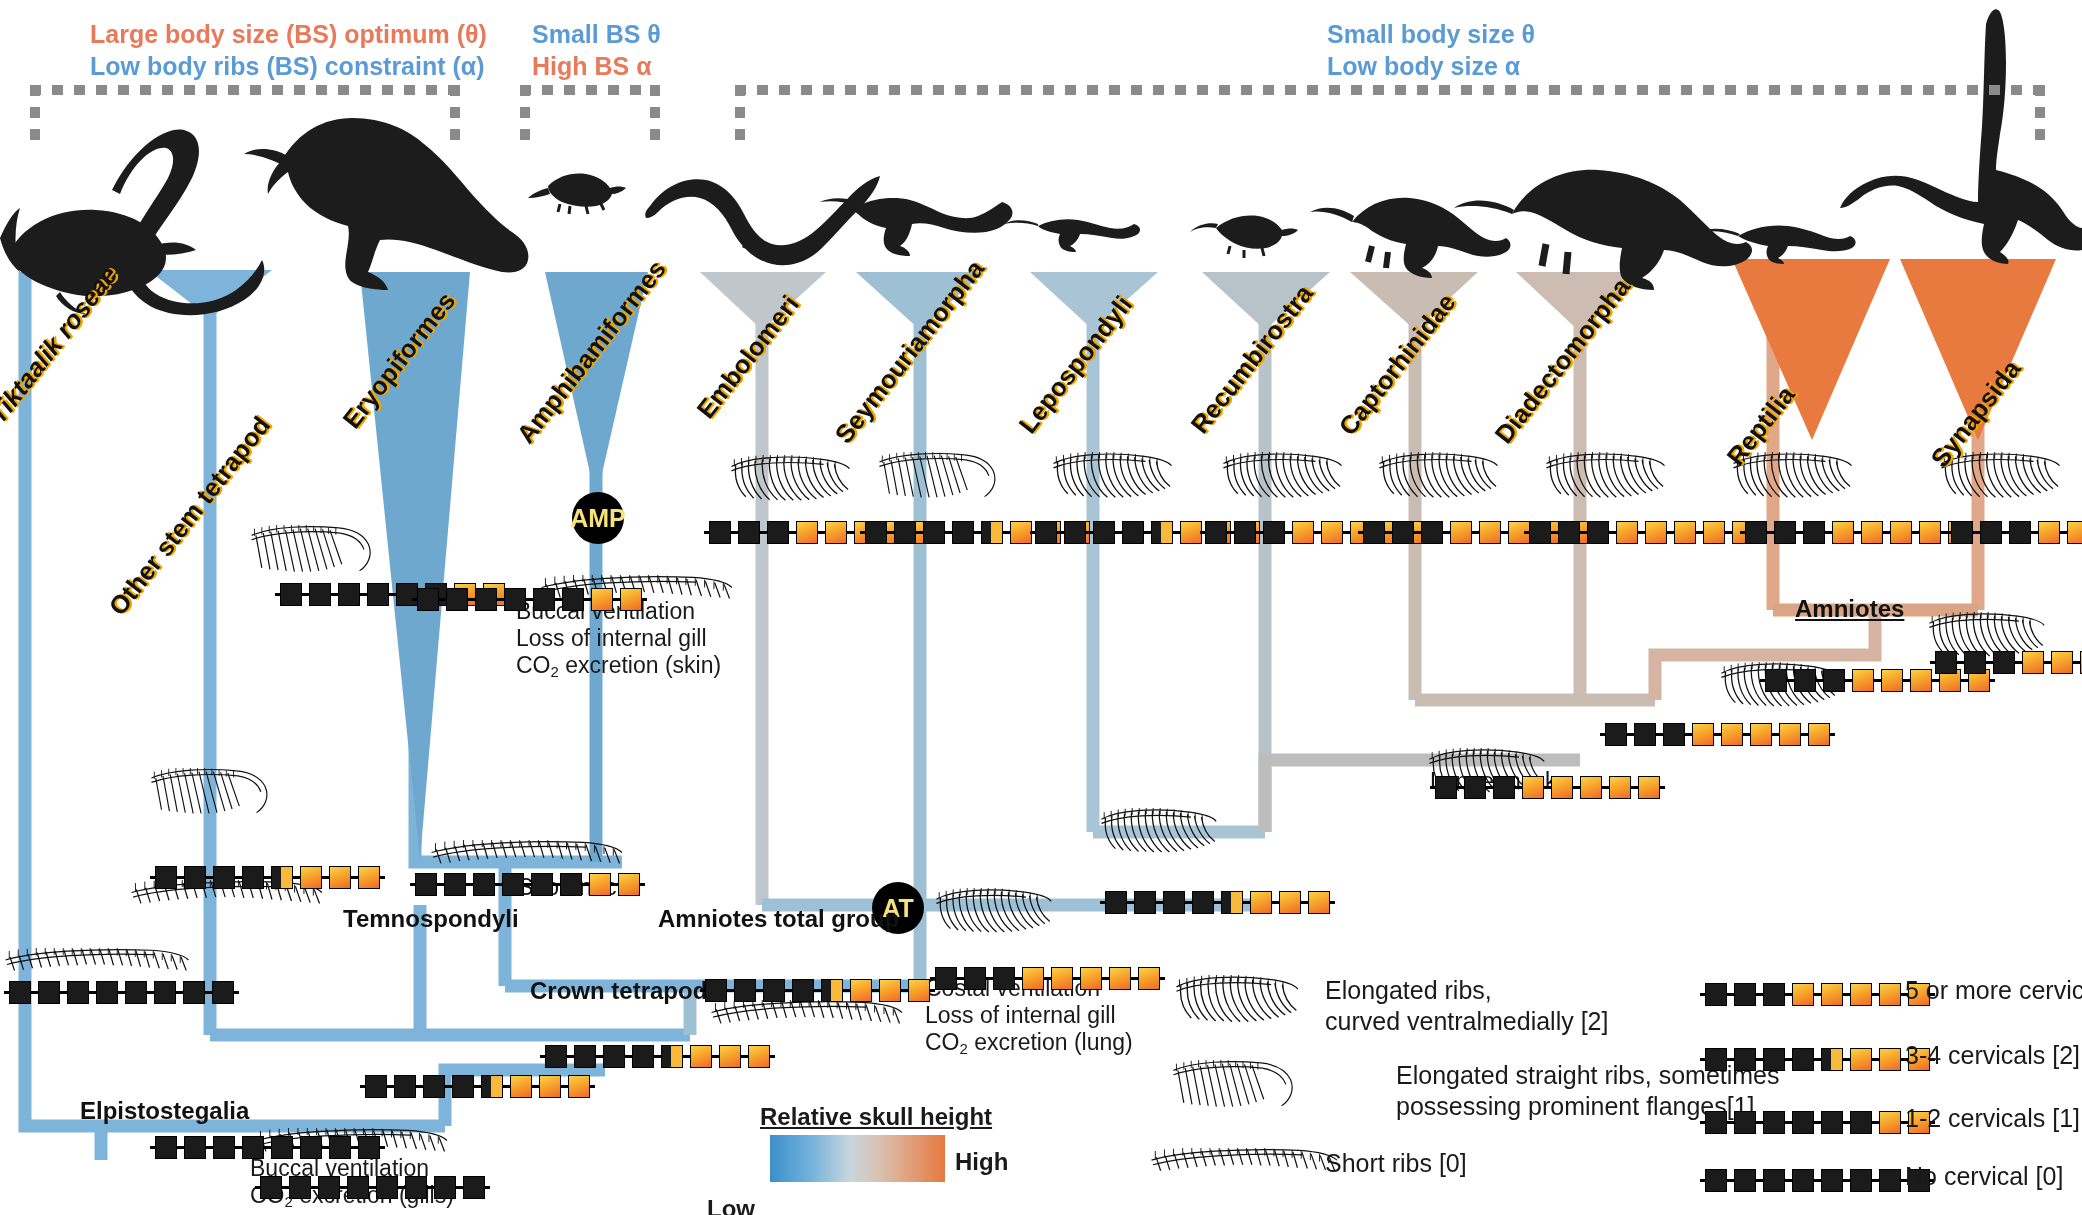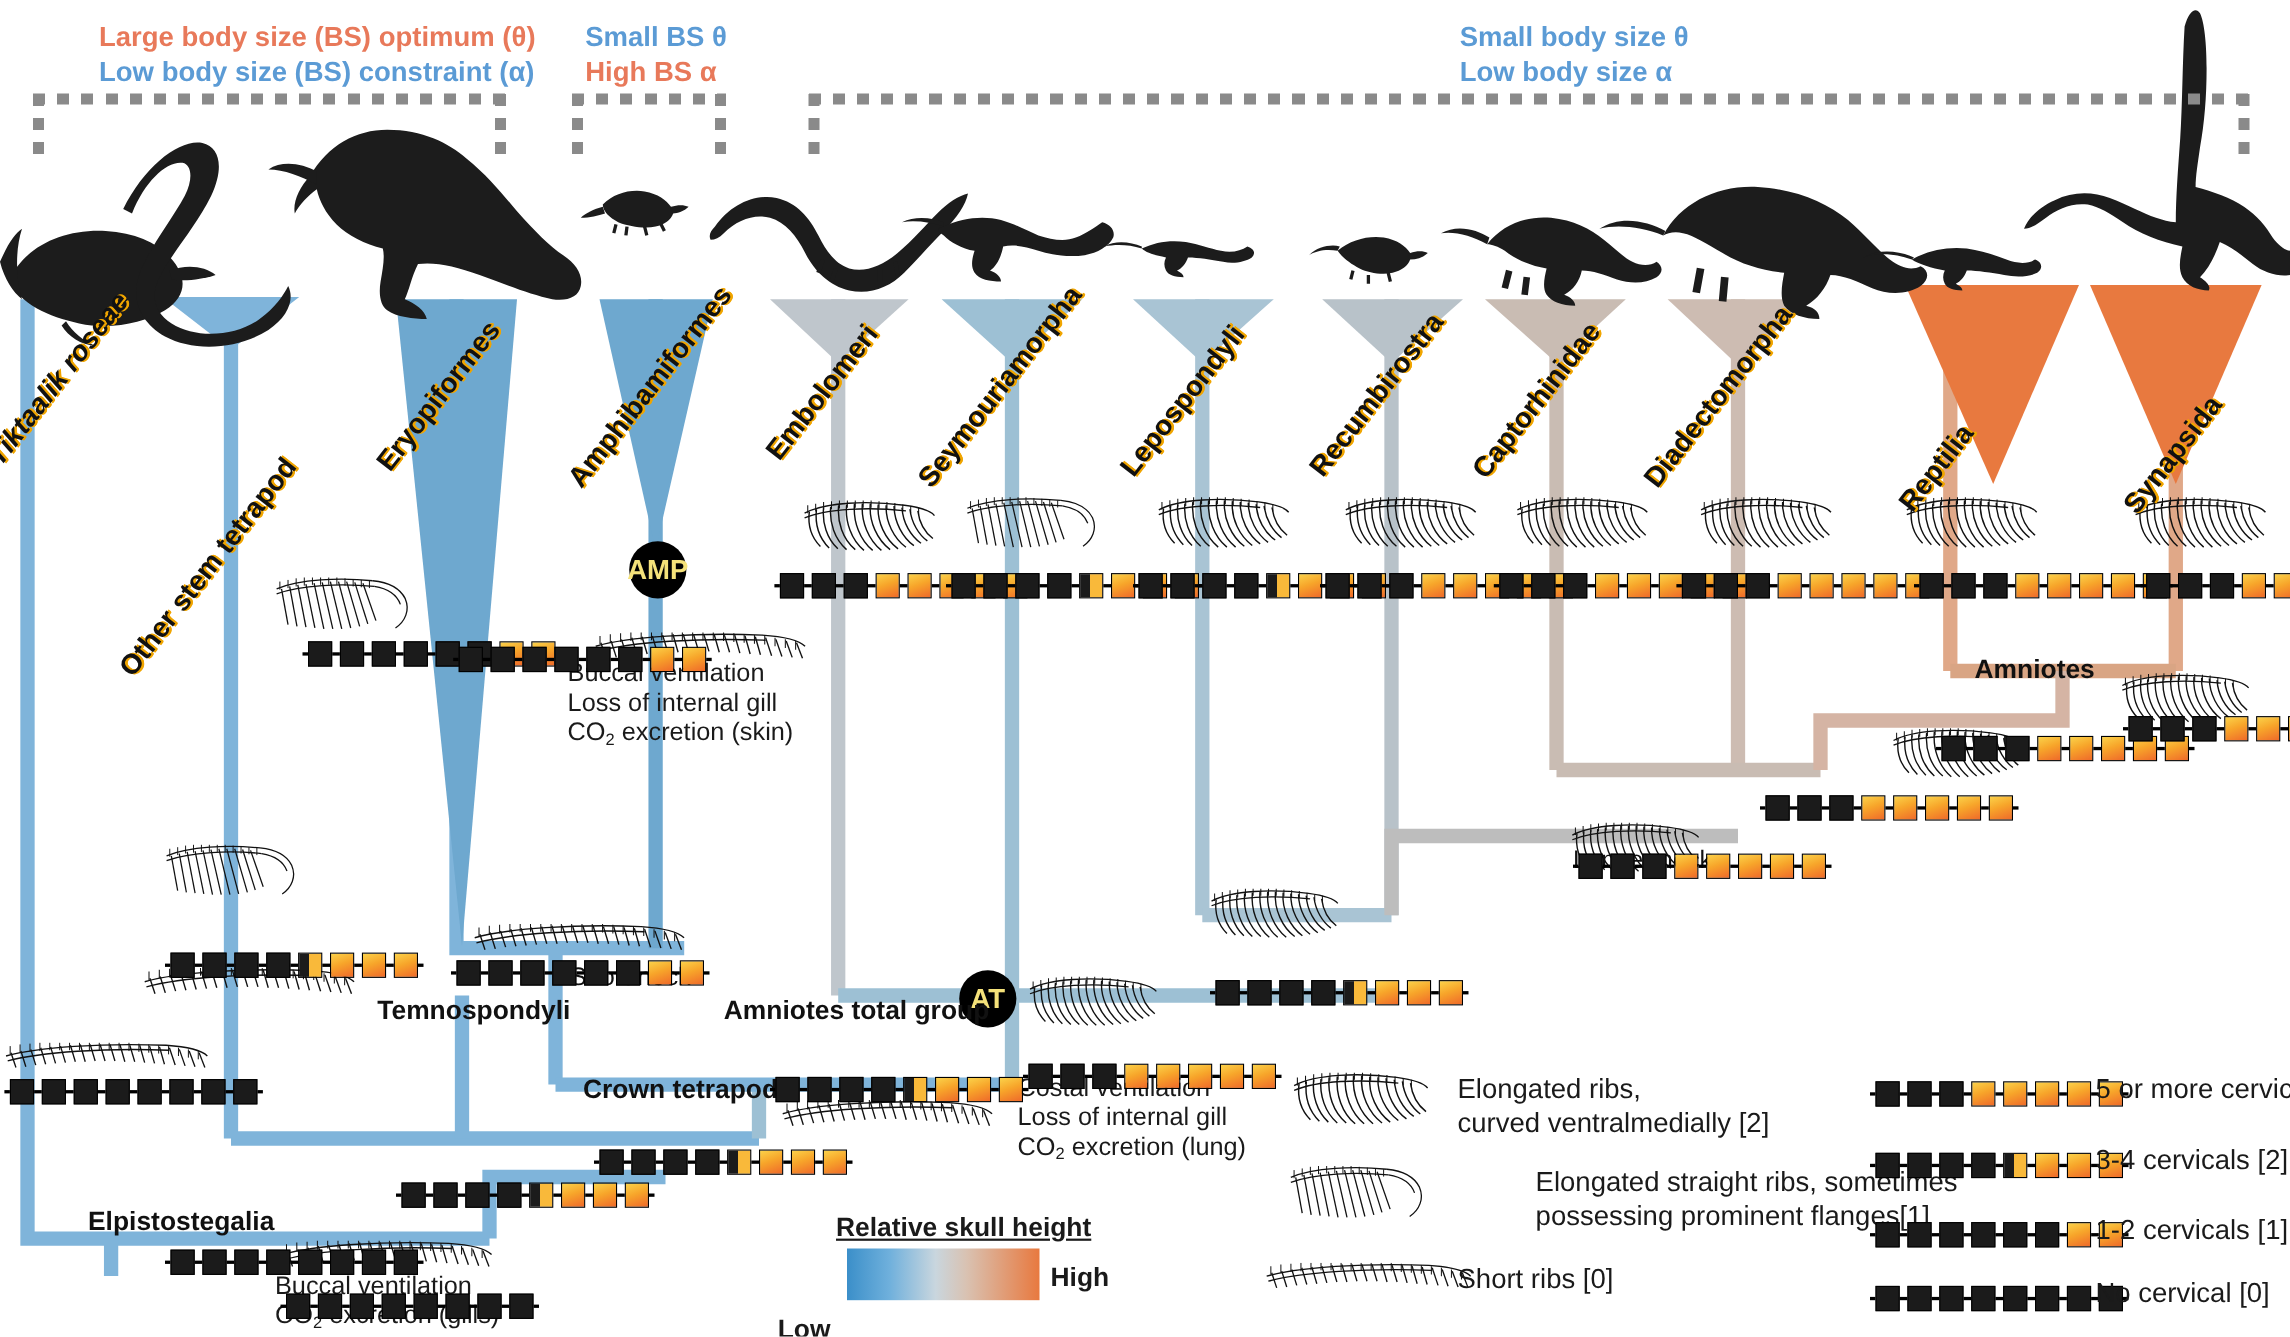--- a/index.html
+++ b/index.html
@@ -456,21 +456,21 @@
     <div class="dashside" style="left:650px;top:85px;height:58px;"></div>
   </div>
   <div>
     <div class="dashtop" style="left:735px;top:85px;width:1310px;"></div>
     <div class="dashside" style="left:735px;top:85px;height:58px;"></div>
     <div class="dashside" style="left:2035px;top:85px;height:58px;"></div>
   </div>
 
   <div class="hdr" style="left:90px;top:18px;">
     <div><span class="o">Large body size (BS) optimum (θ)</span></div>
-    <div><span class="b">Low body size (BS) constraint (α)</span></div>
+    <div><span class="b">Low body ribs (BS) constraint (α)</span></div>
   </div>
   <div class="hdr" style="left:532px;top:18px;">
     <div><span class="b">Small BS θ</span></div>
     <div><span class="o">High BS α</span></div>
   </div>
   <div class="hdr" style="left:1327px;top:18px;">
     <div><span class="b">Small body size θ</span></div>
     <div><span class="b">Low body size α</span></div>
   </div>
 
@@ -487,21 +487,21 @@
   <div class="taxon" style="left:1744px;top:442px;transform:rotate(-52deg);">Reptilia</div>
   <div class="taxon" style="left:1948px;top:444px;transform:rotate(-52deg);">Synapsida</div>
 
   <div class="nodecircle" style="left:572px;top:492px;width:52px;height:52px;font-size:25px;">
     <span>AMP</span>
   </div>
   <div class="nodecircle" style="left:872px;top:882px;width:52px;height:52px;font-size:25px;">
     <span>AT</span>
   </div>
 
-  <div class="nodelbl" style="left:1795px;top:595px;">Amniotes</div>
+  <div class="nodelbl" style="left:1795px;top:595px;text-decoration:underline;">Amniotes</div>
   <div class="nodelbl" style="left:658px;top:905px;">Amniotes total group</div>
   <div class="nodelbl" style="left:343px;top:905px;">Temnospondyli</div>
   <div class="nodelbl" style="left:530px;top:977px;">Crown tetrapod</div>
   <div class="nodelbl" style="left:80px;top:1097px;">Elpistostegalia</div>
   <div class="nodelbl" style="left:518px;top:874px;font-weight:normal;font-size:23px;">Short neck</div>
   <div class="nodelbl" style="left:1430px;top:768px;font-weight:normal;font-size:23px;">Longer neck</div>
 
   <div class="ann" style="left:516px;top:598px;">
     <div>Buccal ventilation</div>
     <div>Loss of internal gill</div>

